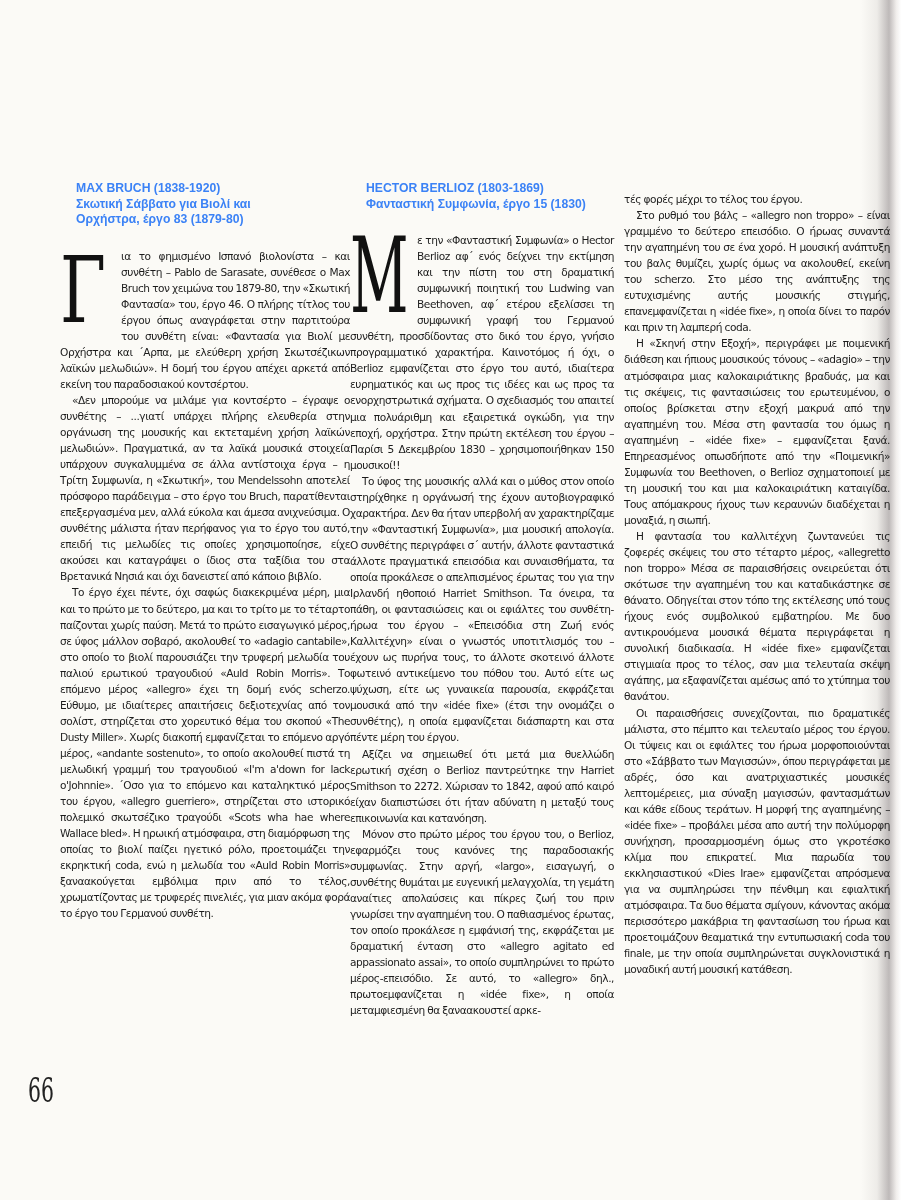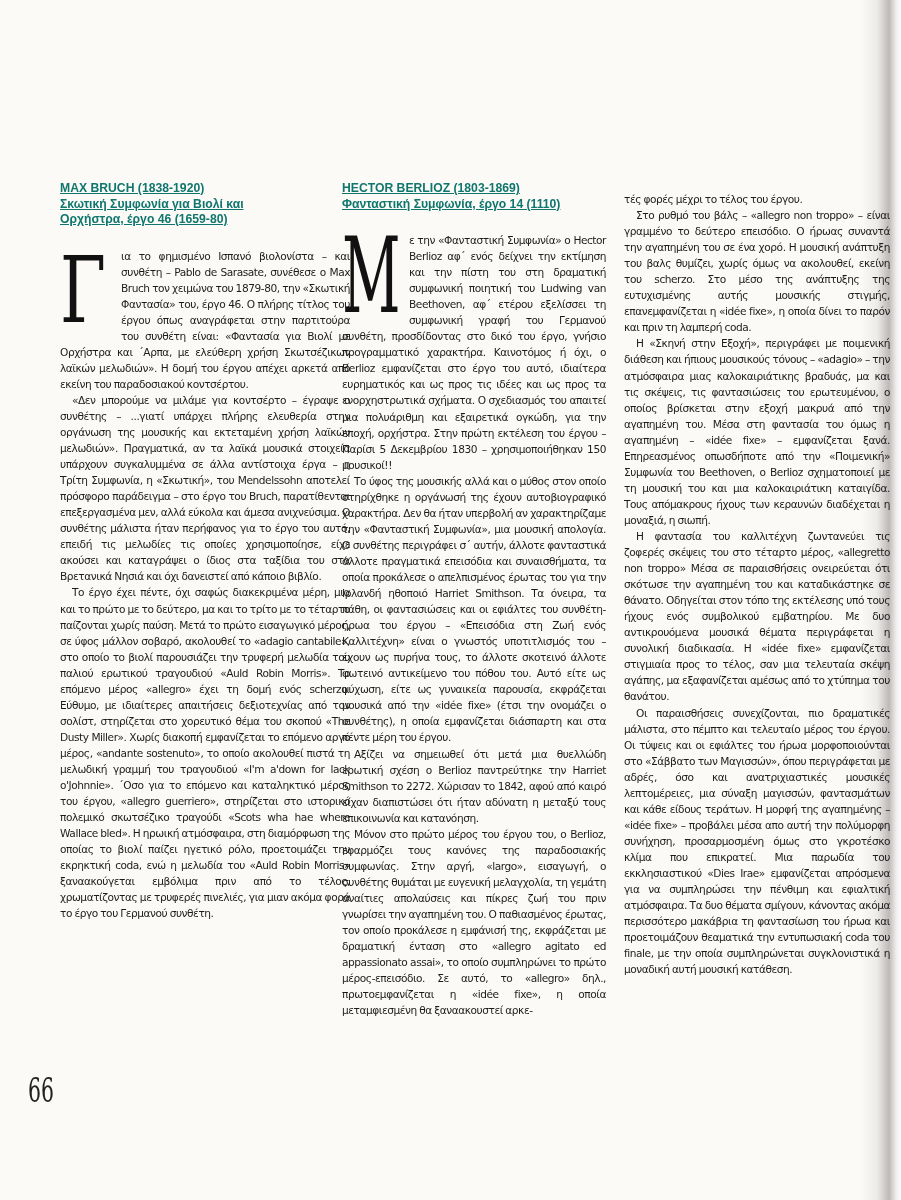--- a/index.html
+++ b/index.html
@@ -8,26 +8,26 @@
     background: #fbfaf6;
     font-family: "DejaVu Sans", sans-serif;
     color: #1c1c1c;
   }
   .spine {
     position: absolute; top: 0; right: 0; width: 40px; height: 1200px;
     background: linear-gradient(to right, rgba(0,0,0,0) 0%, rgba(120,110,110,0.10) 40%, rgba(90,80,85,0.38) 70%, rgba(230,225,225,0.5) 88%, rgba(255,255,255,0.9) 100%);
   }
   .col { position: absolute; top: 181px; }
   .col1 { left: 60px; width: 290px; }
-  .col2 { left: 342px; width: 264px; }
+  .col2 { left: 350px; width: 264px; }
   .col3 { left: 624px; width: 266px; top: 191px; }
   .heading {
     font-family: "Liberation Sans", sans-serif;
     font-weight: bold; font-size: 12.2px; line-height: 15.5px;
-    margin: 0 0 20px 0; color: #0f766e; text-decoration: underline;
+    margin: 0 0 20px 16px; color: #3b82f6;
   }
   .heading div { white-space: nowrap; }
   .body-text {
     font-family: "DejaVu Sans", sans-serif;
     font-size: 10.6px; line-height: 16.05px;
     letter-spacing: -0.45px; word-spacing: -0.5px;
     text-align: justify; hyphens: manual;
     margin: 0;
   }
   .body-text p { margin: 0; text-indent: 12px; }
@@ -50,34 +50,34 @@
   }
 </style>
 </head>
 <body>
 
 <div class="spine"></div>
 
 <div class="col col1">
   <div class="heading">
     <div>MAX BRUCH (1838-1920)</div>
-    <div>Σκωτική Συμφωνία για Βιολί και</div>
-    <div>Ορχήστρα, έργο 46 (1659-80)</div>
+    <div>Σκωτική Σάββατο για Βιολί και</div>
+    <div>Ορχήστρα, έργο 83 (1879-80)</div>
   </div>
   <div class="body-text">
     <p class="first"><span class="dropcap">Γ</span><span>ια το φημισμένο Ισπανό βιολονίστα – και συνθέτη – Pablo de Sarasate, συνέθεσε ο Max Bruch τον χειμώνα του 1879-80, την «Σκωτική Φαντασία» του, έργο 46. Ο πλήρης τίτλος του έργου όπως αναγράφεται στην παρτιτούρα του συνθέτη είναι: «Φαντασία για Βιολί με Ορχήστρα και ΄Αρπα, με ελεύθερη χρήση Σκωτσέζικων λαϊκών μελωδιών». Η δομή του έργου απέχει αρκετά από εκείνη του παραδοσιακού κοντσέρτου.</span></p>
     <p>«Δεν μπορούμε να μιλάμε για κοντσέρτο – έγραψε ο συνθέτης – ...γιατί υπάρχει πλήρης ελευθερία στην οργάνωση της μουσικής και εκτεταμένη χρήση λαϊκών μελωδιών». Πραγματικά, αν τα λαϊκά μουσικά στοιχεία υπάρχουν συγκαλυμμένα σε άλλα αντίστοιχα έργα – η Τρίτη Συμφωνία, η «Σκωτική», του Mendelssohn αποτελεί πρόσφορο παράδειγμα – στο έργο του Bruch, παρατίθενται επεξεργασμένα μεν, αλλά εύκολα και άμεσα ανιχνεύσιμα. Ο συνθέτης μάλιστα ήταν περήφανος για το έργο του αυτό, επειδή τις μελωδίες τις οποίες χρησιμοποίησε, είχε ακούσει και καταγράψει ο ίδιος στα ταξίδια του στα Βρετανικά Νησιά και όχι δανειστεί από κάποιο βιβλίο.</p>
     <p>Το έργο έχει πέντε, όχι σαφώς διακεκριμένα μέρη, μια και το πρώτο με το δεύτερο, μα και το τρίτο με το τέταρτο παίζονται χωρίς παύση. Μετά το πρώτο εισαγωγικό μέρος, σε ύφος μάλλον σοβαρό, ακολουθεί το «adagio cantabile», στο οποίο το βιολί παρουσιάζει την τρυφερή μελωδία του παλιού ερωτικού τραγουδιού «Auld Robin Morris». Το επόμενο μέρος «allegro» έχει τη δομή ενός scherzo. Εύθυμο, με ιδιαίτερες απαιτήσεις δεξιοτεχνίας από τον σολίστ, στηρίζεται στο χορευτικό θέμα του σκοπού «The Dusty Miller». Χωρίς διακοπή εμφανίζεται το επόμενο αργό μέρος, «andante sostenuto», το οποίο ακολουθεί πιστά τη μελωδική γραμμή του τραγουδιού «I'm a'down for lack o'Johnnie». ΄Οσο για το επόμενο και καταληκτικό μέρος του έργου, «allegro guerriero», στηρίζεται στο ιστορικό πολεμικό σκωτσέζικο τραγούδι «Scots wha hae where Wallace bled». Η ηρωική ατμόσφαιρα, στη διαμόρφωση της οποίας το βιολί παίζει ηγετικό ρόλο, προετοιμάζει την εκρηκτική coda, ενώ η μελωδία του «Auld Robin Morris» ξαναακούγεται εμβόλιμα πριν από το τέλος, χρωματίζοντας με τρυφερές πινελιές, για μιαν ακόμα φορά το έργο του Γερμανού συνθέτη.</p>
   </div>
 </div>
 
 <div class="col col2">
   <div class="heading">
     <div>HECTOR BERLIOZ (1803-1869)</div>
-    <div>Φανταστική Συμφωνία, έργο 14 (1110)</div>
+    <div>Φανταστική Συμφωνία, έργο 15 (1830)</div>
   </div>
   <div class="body-text">
     <p class="first"><span class="dropcap m">Μ</span><span>ε την «Φανταστική Συμφωνία» ο Hector Berlioz αφ΄ ενός δείχνει την εκτίμηση και την πίστη του στη δραματική συμφωνική ποιητική του Ludwing van Beethoven, αφ΄ ετέρου εξελίσσει τη συμφωνική γραφή του Γερμανού συνθέτη, προσδίδοντας στο δικό του έργο, γνήσιο προγραμματικό χαρακτήρα. Καινοτόμος ή όχι, ο Berlioz εμφανίζεται στο έργο του αυτό, ιδιαίτερα ευρηματικός και ως προς τις ιδέες και ως προς τα ενορχηστρωτικά σχήματα. Ο σχεδιασμός του απαιτεί μια πολυάριθμη και εξαιρετικά ογκώδη, για την εποχή, ορχήστρα. Στην πρώτη εκτέλεση του έργου – Παρίσι 5 Δεκεμβρίου 1830 – χρησιμοποιήθηκαν 150 μουσικοί!!</span></p>
     <p>Το ύφος της μουσικής αλλά και ο μύθος στον οποίο στηρίχθηκε η οργάνωσή της έχουν αυτοβιογραφικό χαρακτήρα. Δεν θα ήταν υπερβολή αν χαρακτηρίζαμε την «Φανταστική Συμφωνία», μια μουσική απολογία. Ο συνθέτης περιγράφει σ΄ αυτήν, άλλοτε φανταστικά άλλοτε πραγματικά επεισόδια και συναισθήματα, τα οποία προκάλεσε ο απελπισμένος έρωτας του για την Ιρλανδή ηθοποιό Harriet Smithson. Τα όνειρα, τα πάθη, οι φαντασιώσεις και οι εφιάλτες του συνθέτη-ήρωα του έργου – «Επεισόδια στη Ζωή ενός Καλλιτέχνη» είναι ο γνωστός υποτιτλισμός του – έχουν ως πυρήνα τους, το άλλοτε σκοτεινό άλλοτε φωτεινό αντικείμενο του πόθου του. Αυτό είτε ως ψύχωση, είτε ως γυναικεία παρουσία, εκφράζεται μουσικά από την «idée fixe» (έτσι την ονομάζει ο συνθέτης), η οποία εμφανίζεται διάσπαρτη και στα πέντε μέρη του έργου.</p>
     <p>Αξίζει να σημειωθεί ότι μετά μια θυελλώδη ερωτική σχέση ο Berlioz παντρεύτηκε την Harriet Smithson το 2272. Χώρισαν το 1842, αφού από καιρό είχαν διαπιστώσει ότι ήταν αδύνατη η μεταξύ τους επικοινωνία και κατανόηση.</p>
     <p>Μόνον στο πρώτο μέρος του έργου του, ο Berlioz, εφαρμόζει τους κανόνες της παραδοσιακής συμφωνίας. Στην αργή, «largo», εισαγωγή, ο συνθέτης θυμάται με ευγενική μελαγχολία, τη γεμάτη αναίτιες απολαύσεις και πίκρες ζωή του πριν γνωρίσει την αγαπημένη του. Ο παθιασμένος έρωτας, τον οποίο προκάλεσε η εμφάνισή της, εκφράζεται με δραματική ένταση στο «allegro agitato ed appassionato assai», το οποίο συμπληρώνει το πρώτο μέρος-επεισόδιο. Σε αυτό, το «allegro» δηλ., πρωτοεμφανίζεται η «idée fixe», η οποία μεταμφιεσμένη θα ξαναακουστεί αρκε-</p>
   </div>
 </div>
 
 <div class="col col3">

